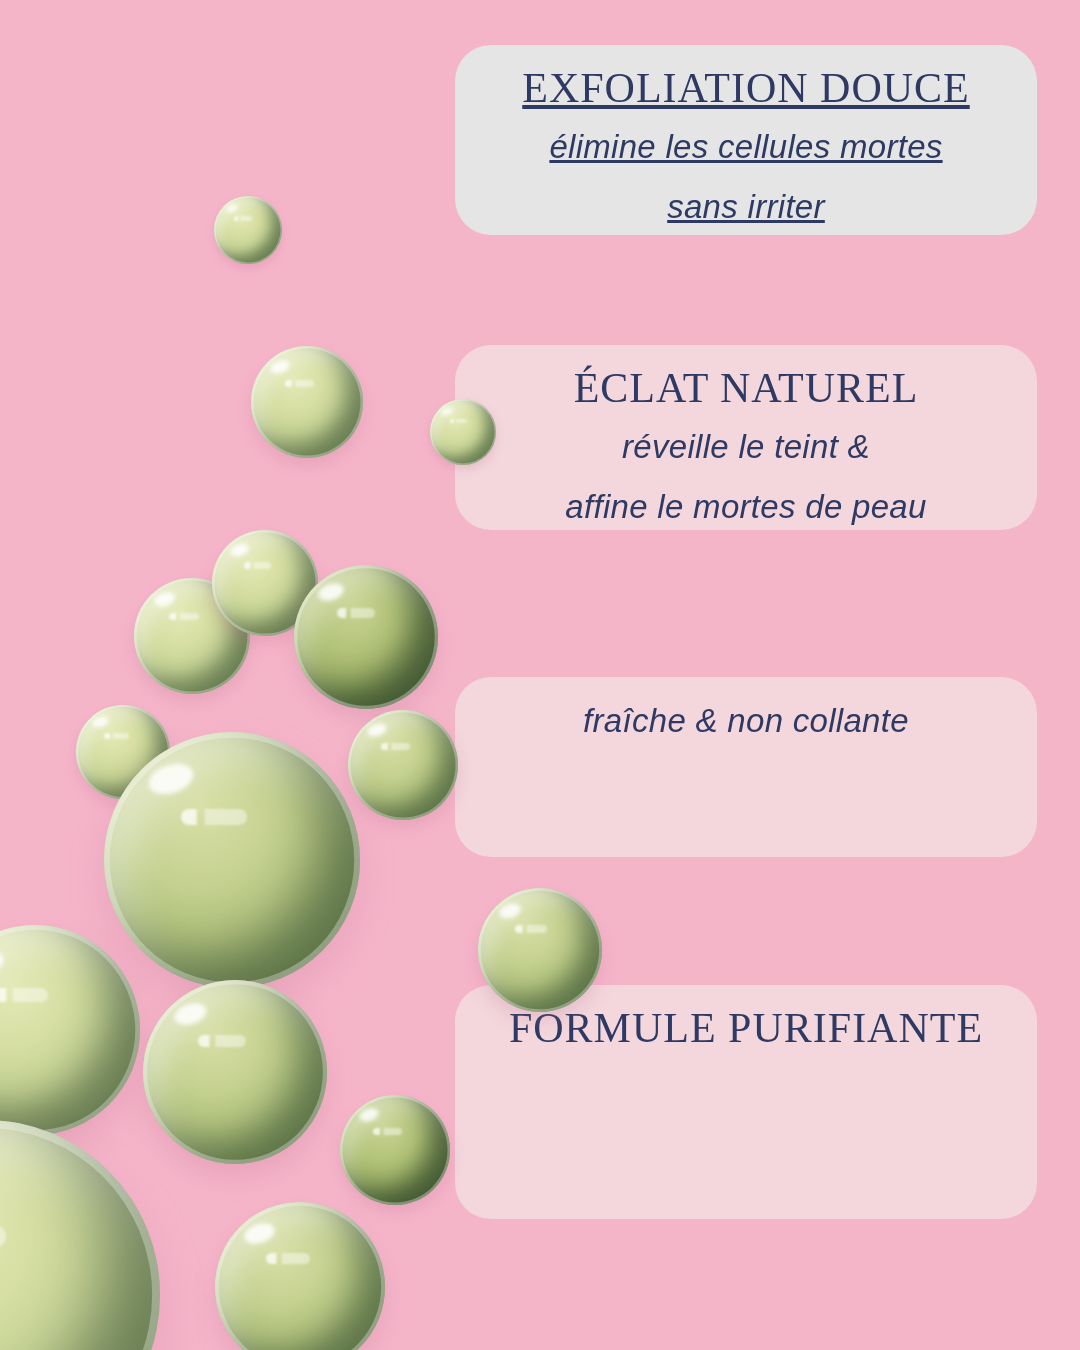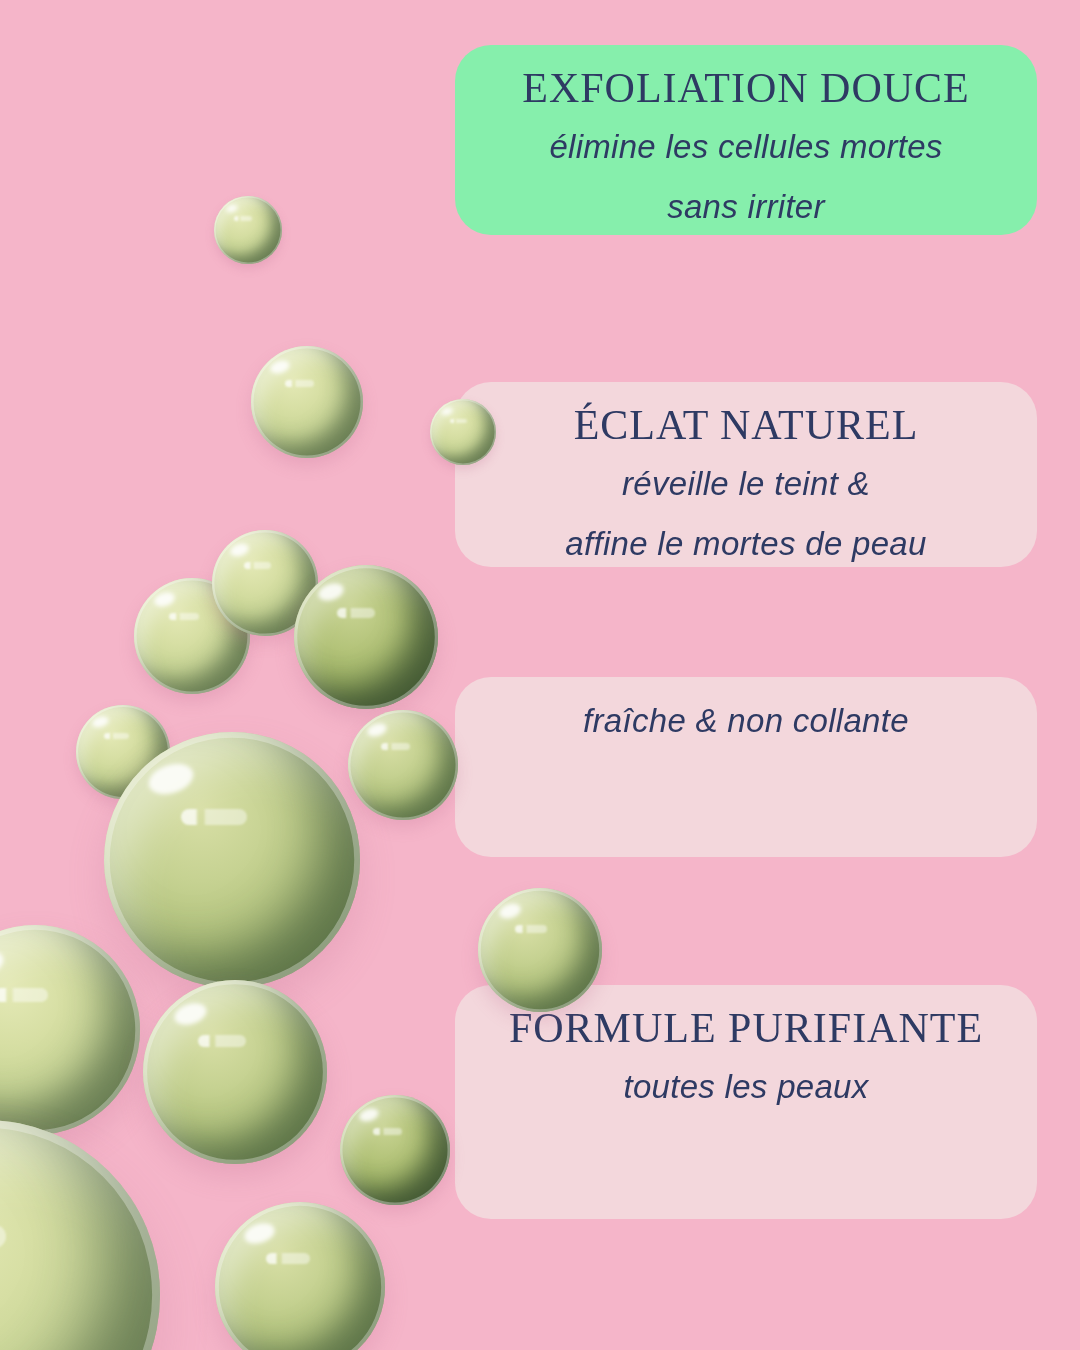--- a/index.html
+++ b/index.html
@@ -13,21 +13,21 @@
   
   .card{
     position:absolute;
     left:455px;width:582px;
     border-radius:36px;
     box-sizing:border-box;
     padding:14px 18px 0 18px;
     text-align:center;
   }
   .card-1{top:45px;height:190px;}
-  .card-2{top:382px;height:185px;}
+  .card-2{top:345px;height:185px;}
   .card-3{top:677px;height:180px;}
   .card-4{top:985px;height:234px;}
   .card .title{
     margin:0;
     font-family:"Liberation Serif","DejaVu Serif",serif;
     font-weight:400;
     font-size:42px;
     line-height:58px;
     letter-spacing:1px;
     white-space:nowrap;
@@ -95,40 +95,39 @@
       rgba(255,255,255,.55) 38% 100%);
     filter:blur(1px);
     opacity:.8;
   }
 </style>
 </head>
 <body>
 
 <div class="canvas" id="canvas" style="background: rgb(245, 181, 201);">
 
-  <section class="card card-1" style="background: #86efac; color: rgb(46, 58, 99);">
+  <section class="card card-1" style="background: #e5e5e5; color: rgb(46, 58, 99); text-decoration: underline;">
     <h2 class="title">EXFOLIATION DOUCE</h2>
     <p class="line">élimine les cellules mortes</p>
     <p class="line">sans irriter</p>
   </section>
 
   <section class="card card-2" style="background: rgb(243, 215, 220); color: rgb(46, 58, 99);">
     <h2 class="title">ÉCLAT NATUREL</h2>
     <p class="line">réveille le teint &amp;</p>
     <p class="line">affine le mortes de peau</p>
   </section>
 
   <section class="card card-3" style="background: rgb(243, 215, 220); color: rgb(46, 58, 99);">
     <p class="line">fraîche &amp; non collante</p>
     <p class="line"></p>
   </section>
 
   <section class="card card-4" style="background: rgb(243, 215, 220); color: rgb(46, 58, 99);">
     <h2 class="title">FORMULE PURIFIANTE</h2>
-    <p class="line">toutes les peaux</p>
   </section>
 
   <div id="bubble-layer">
       <div class="bubble tone-light" style="left: 214px; top: 196px; height: 68px; width: 68px; font-size: 34px;"></div>
       <div class="bubble tone-light" style="left: 251px; top: 346px; height: 112px; width: 112px; font-size: 56px;"></div>
       <div class="bubble tone-light" style="left: 430px; top: 399px; height: 66px; width: 66px; font-size: 33px;"></div>
       <div class="bubble tone-light" style="left: 134px; top: 578px; height: 116px; width: 116px; font-size: 58px;"></div>
       <div class="bubble tone-light" style="left: 212px; top: 530px; height: 106px; width: 106px; font-size: 53px;"></div>
       <div class="bubble tone-dark" style="left: 294px; top: 565px; height: 144px; width: 144px; font-size: 72px;"></div>
       <div class="bubble tone-light" style="left: 76px; top: 705px; height: 94px; width: 94px; font-size: 47px;"></div>

